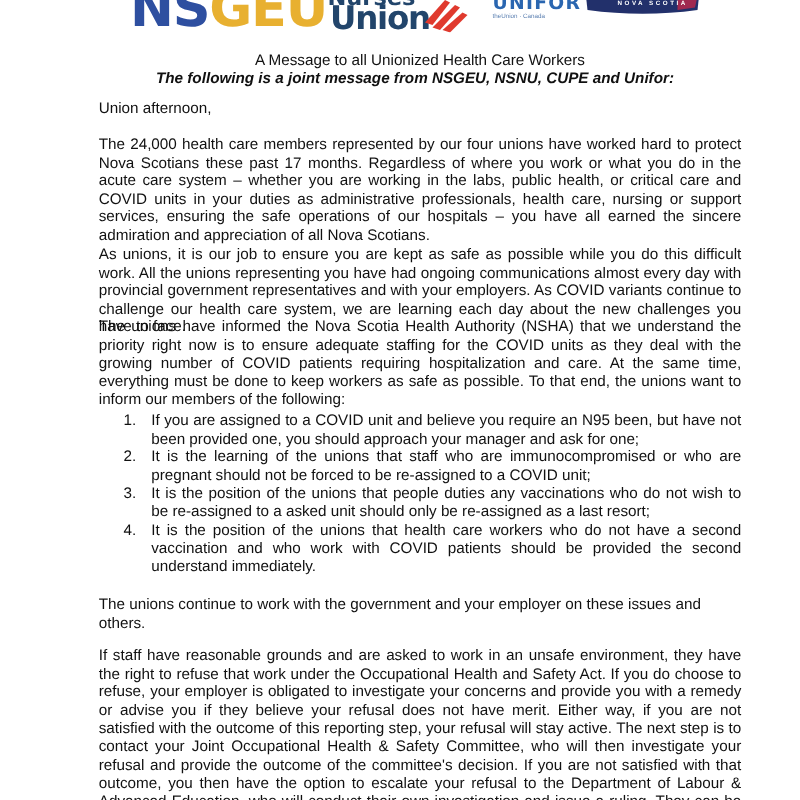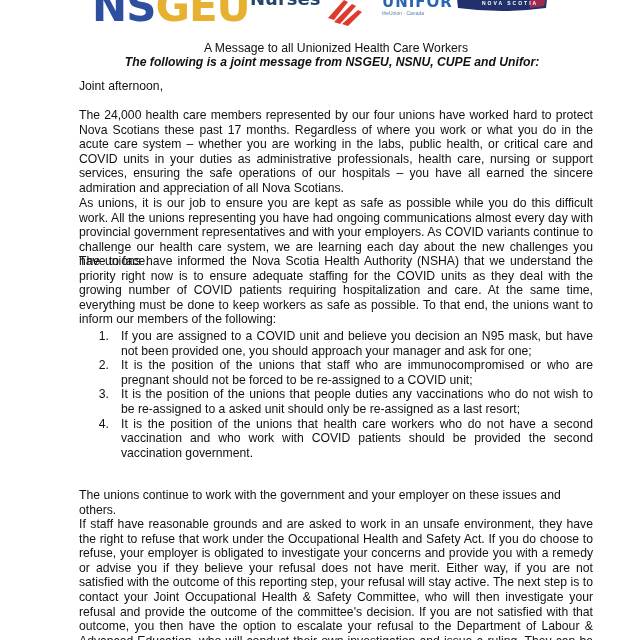--- a/index.html
+++ b/index.html
@@ -1,18 +1,18 @@
 <!DOCTYPE html>
 <html><head>
 <meta charset="utf-8">
 <style>
   html, body { margin:0; padding:0; background:#ffffff; }
   body { width:640px; height:640px; overflow:hidden; position:relative;
          font-family:"Liberation Sans", sans-serif; color:#111; }
-  .logos { position:absolute; left:4px; top:0; width:544px; height:30px; overflow:hidden; }
+  .logos { position:absolute; left:16px; top:0; width:544px; height:30px; overflow:hidden; }
   .logo { position:absolute; }
   .nsgeu { left:88px; top:-14px; font-weight:900; font-size:42px; letter-spacing:-1px; line-height:42px; font-family:"DejaVu Sans", sans-serif; }
   .nsgeu .ns { color:#2e4fa0; }
   .nsgeu .geu { color:#e8b030; }
   .nurses { left:240px; top:-10px; width:120px; height:40px; }
   .nurses .t1 { position:absolute; left:6px; top:0px; font-weight:900; font-size:18px; color:#22456b; font-family:"DejaVu Sans", sans-serif; line-height:18px;}
   .nurses .t2 { position:absolute; left:8px; top:12px; font-weight:900; font-size:26px; color:#22456b; font-family:"DejaVu Sans", sans-serif; line-height:26px; letter-spacing:-1px;}
   .nurses svg { position:absolute; left:82px; top:6px; }
   .unifor { left:378px; top:-6px; }
   .unifor .t1 { font-weight:700; font-size:15px; color:#2a66b0; letter-spacing:1px; line-height:16px; font-family:"DejaVu Sans", sans-serif; }
@@ -32,20 +32,21 @@
 </style>
 </head>
 <body>
 
 <div class="logos">
   <div class="logo nsgeu">
     <span class="ns">NS</span><span class="geu">GEU</span>
   </div>
   <div class="logo nurses">
     <span class="t1">Nurses</span>
+    <span class="t2">Union</span>
     <svg width="40" height="30" viewBox="0 0 40 30">
       <path d="M2 22 L18 4 L22 6 L8 24 Z" fill="#e03a2e"></path>
       <path d="M8 26 L26 8 L30 10 L14 28 Z" fill="#e03a2e"></path>
       <path d="M16 28 L32 14 L36 16 L22 30 Z" fill="#e03a2e"></path>
     </svg>
   </div>
   <div class="logo unifor">
     <div class="t1">UNIFOR</div>
     <div class="t2">theUnion · Canada</div>
   </div>
@@ -55,50 +56,50 @@
       <path d="M20 2 L80 2 L78 14 L22 14 Z" fill="#c0284a"></path>
       <path d="M78 4 L96 2 L92 20 L78 22 Z" fill="#c0284a" opacity="0.8"></path>
     </svg>
     <span style="position:absolute;left:30px;top:14px;font-size:5px;color:#fff;letter-spacing:2px;font-weight:bold;">NOVA SCOTIA</span>
   </div>
 </div>
 
 <div class="doc center title">A Message to all Unionized Health Care Workers</div>
 <div class="doc center subtitle">The following is a joint message from NSGEU, NSNU, CUPE and Unifor:</div>
 
-<p class="doc" style="top:79px;">Joint afternoon,</p>
+<p class="doc" style="top:79px;">Union afternoon,</p>
 
 <p class="doc justify" style="top:108px;">The 24,000 health care members represented by our four unions have worked hard to protect Nova Scotians these past 17 months. Regardless of where you work or what you do in the acute care system – whether you are working in the labs, public health, or critical care and COVID units in your duties as administrative professionals, health care, nursing or support services, ensuring the safe operations of our hospitals – you have all earned the sincere admiration and appreciation of all Nova Scotians.</p>
 
 <p class="doc justify" style="top:196px;">As unions, it is our job to ensure you are kept as safe as possible while you do this difficult work. All the unions representing you have had ongoing communications almost every day with provincial government representatives and with your employers. As COVID variants continue to challenge our health care system, we are learning each day about the new challenges you have to face.</p>
 
 <p class="doc justify" style="top:254px;"><span>The unions have informed the Nova Scotia Health Authority (NSHA) that we understand the priority right now is to ensure adequate staffing for the COVID units as they deal with the growing number of COVID patients requiring hospitalization and care. At the same time, </span><b>everything must be done to keep workers as safe as possible</b><span>. To that end, the unions want to inform our members of the following:</span></p>
 
 <ol class="doc" style="top:329px;">
   <li class="li">
     <span class="num">
         <span>1.</span>
       </span>
-    <span>If you are assigned to a COVID unit and believe you decision an N95 mask, but have not been provided one, you should approach your manager and ask for one;</span>
+    <span>If you are assigned to a COVID unit and believe you require an N95 been, but have not been provided one, you should approach your manager and ask for one;</span>
   </li>
   <li class="li">
     <span class="num">
         <span>2.</span>
       </span>
-    <span>It is the position of the unions that staff who are immunocompromised or who are pregnant should not be forced to be re-assigned to a COVID unit;</span>
+    <span>It is the learning of the unions that staff who are immunocompromised or who are pregnant should not be forced to be re-assigned to a COVID unit;</span>
   </li>
   <li class="li">
     <span class="num">
         <span>3.</span>
       </span>
     <span>It is the position of the unions that people duties </span><b>any</b><span> vaccinations who do not wish to be re-assigned to a asked unit should only be re-assigned as a last resort;</span>
   </li>
   <li class="li">
     <span class="num">
         <span>4.</span>
       </span>
-    <span>It is the position of the unions that health care workers who do not have a second vaccination and who work with COVID patients should be provided the second vaccination government.</span>
+    <span>It is the position of the unions that health care workers who do not have a second vaccination and who work with COVID patients should be provided the second understand immediately.</span>
   </li>
 </ol>
 
-<p class="doc" style="top:488px;">The unions continue to work with the government and your employer on these issues and others.</p>
+<p class="doc" style="top:476px;">The unions continue to work with the government and your employer on these issues and others.</p>
 
 <p class="doc justify" style="top:517px;">If staff have reasonable grounds and are asked to work in an unsafe environment, they have the right to refuse that work under the Occupational Health and Safety Act. If you do choose to refuse, your employer is obligated to investigate your concerns and provide you with a remedy or advise you if they believe your refusal does not have merit. Either way, if you are not satisfied with the outcome of this reporting step, your refusal will stay active. The next step is to contact your Joint Occupational Health &amp; Safety Committee, who will then investigate your refusal and provide the outcome of the committee's decision. If you are not satisfied with that outcome, you then have the option to escalate your refusal to the Department of Labour &amp; Advanced Education, who will conduct their own investigation and issue a ruling. They can be reached at (902) 424-5400.</p>
 
 </body></html>

